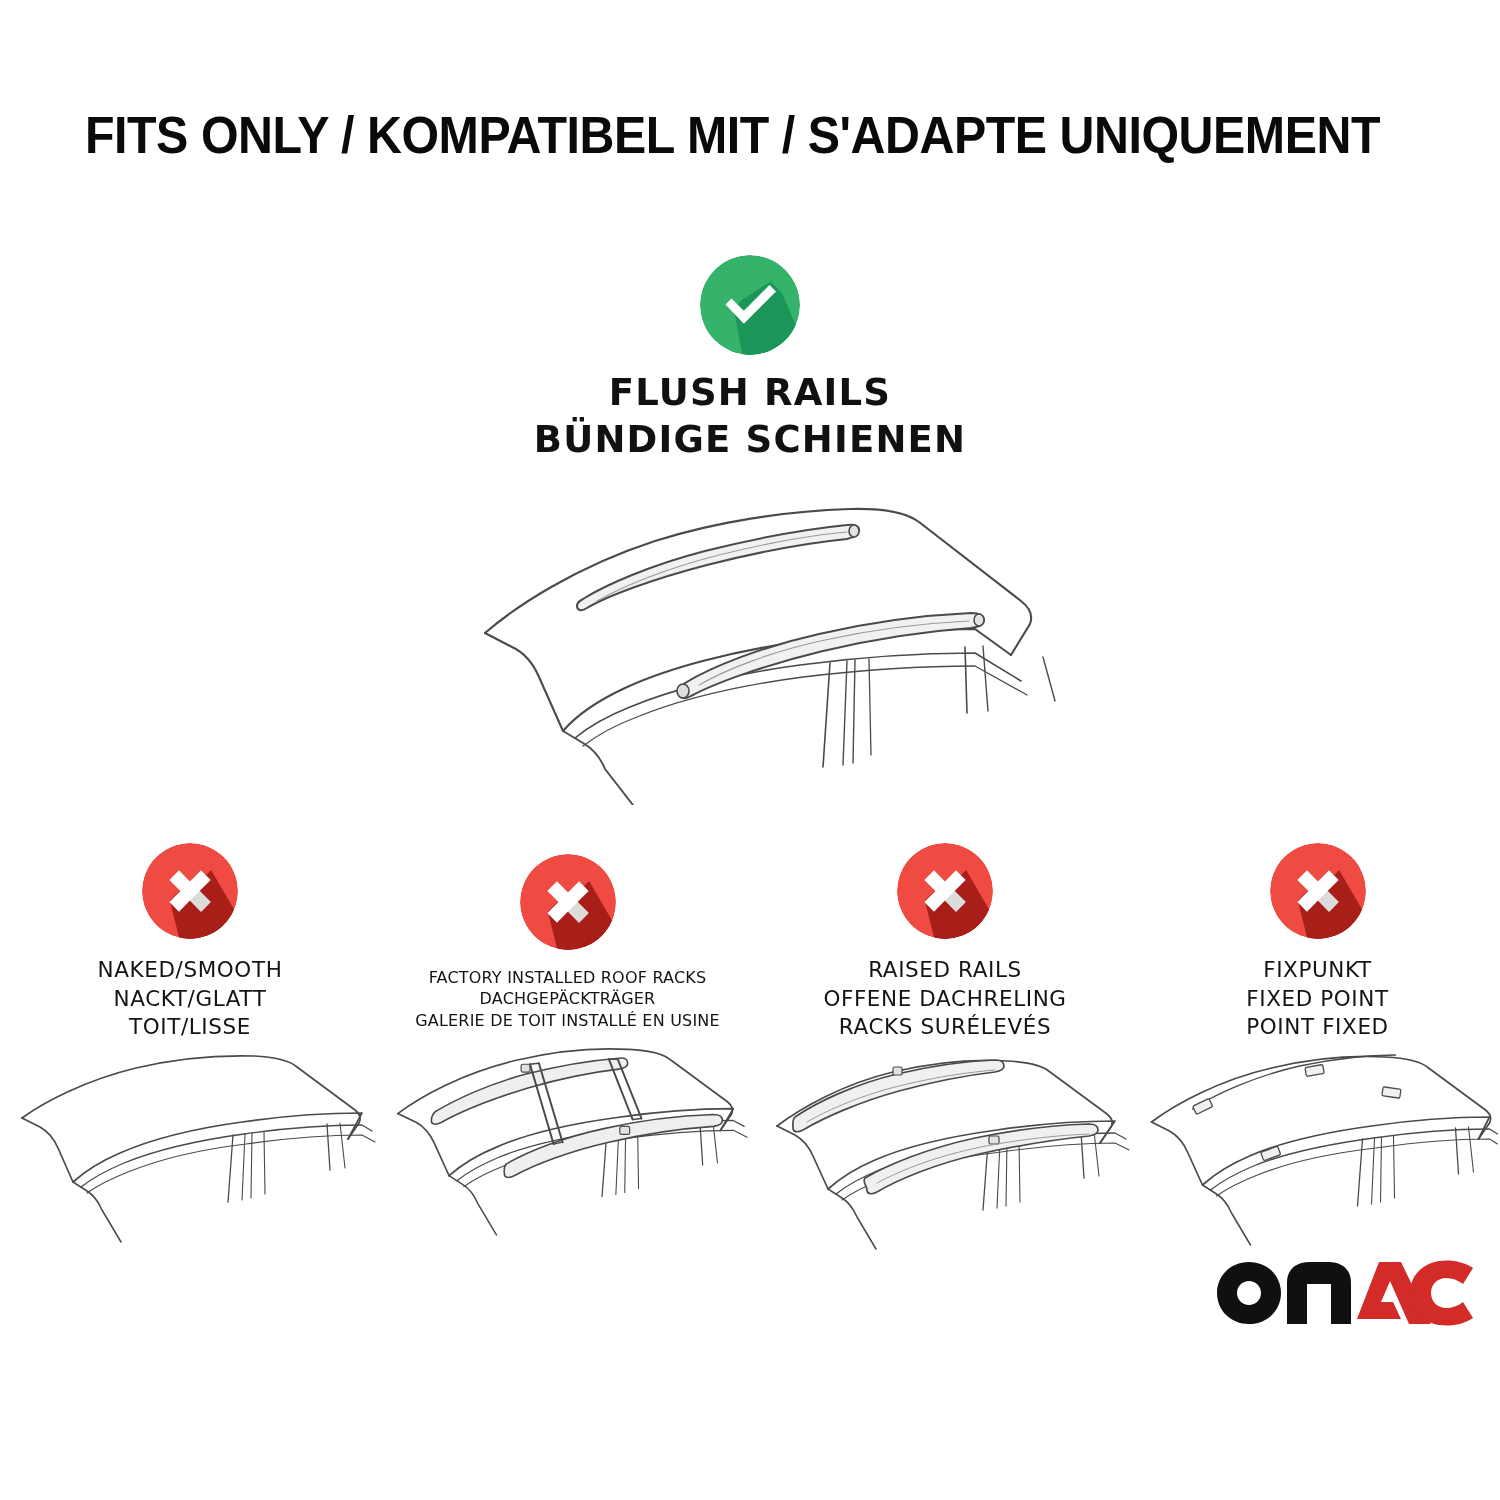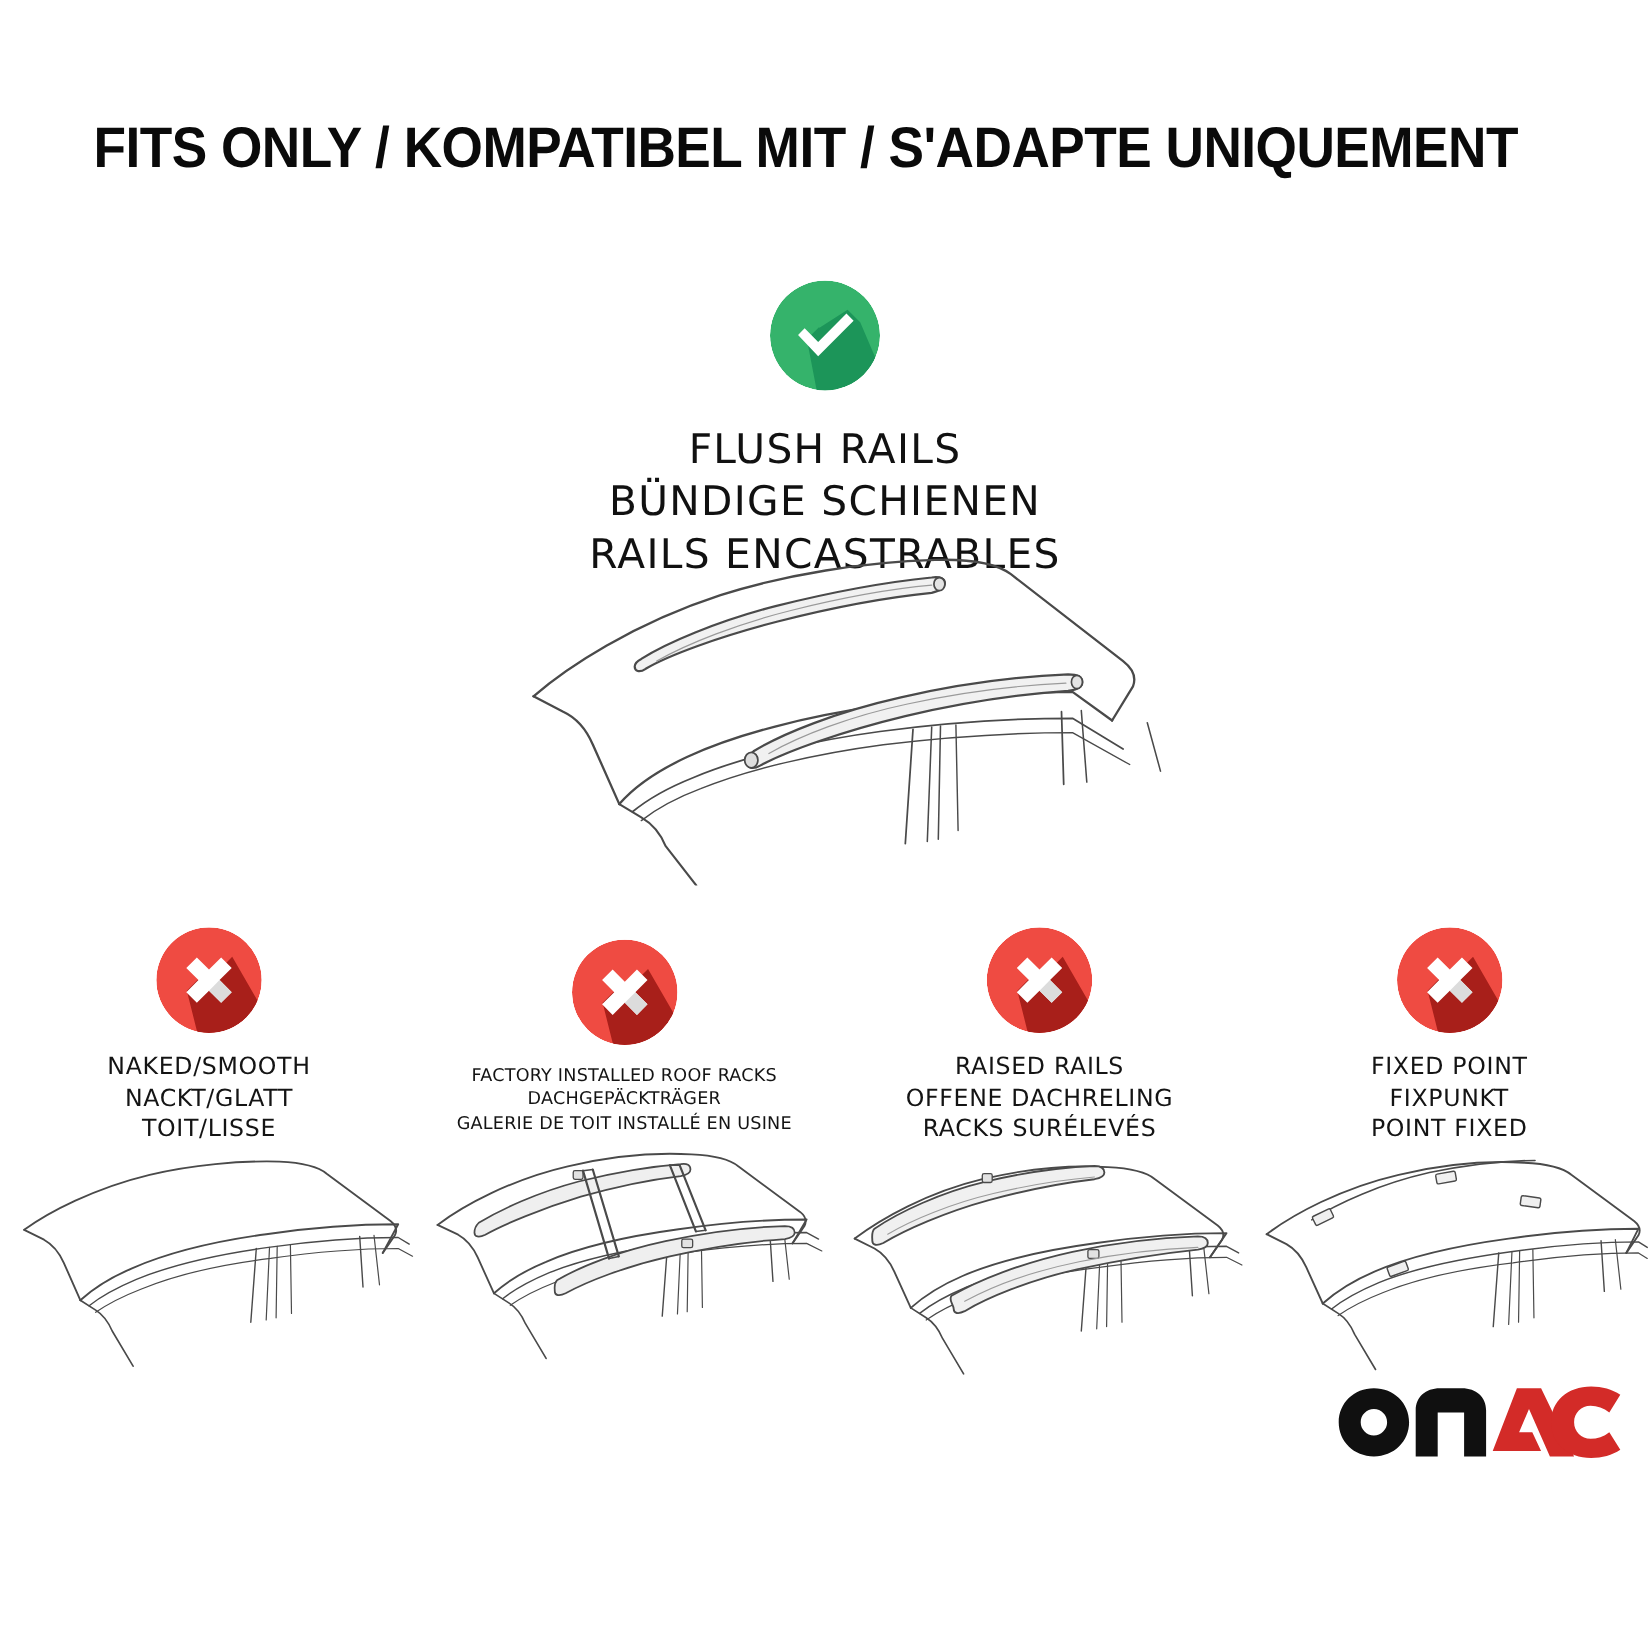--- a/index.html
+++ b/index.html
@@ -36,23 +36,23 @@
   .icon-circle{
     position:relative;
     width:100px; height:100px;
     border-radius:50%;
     margin:0 auto;
     overflow:hidden;
   }
   .icon-circle svg{ position:absolute; inset:0; width:100%; height:100%; display:block; }
 
   .ok-heading{
-    margin-top:30px;
+    margin-top:14px;
     font-family:"DejaVu Sans", sans-serif;
-    font-weight:400;
+    font-weight:700;
     font-size:37px;
     line-height:1.28;
     letter-spacing:1.2px;
     color:#111;
   }
   .ok-heading div{ white-space:nowrap; }
 
   
   .flush-illo{
     position:absolute;
@@ -128,21 +128,20 @@
           <path d="M70.5 26.5 L82 38 L112 108 L44 108 L33.5 53.5 L44.5 42.5 L45 43 Z" fill="#1C9559"></path>
 
           <path d="M25.5 49.5 L31.5 43.5 L43.8 55.8 L69.5 30 L76 36.5 L43.8 68.8 Z" fill="#ffffff"></path>
         </g>
       </svg>
     </div>
 
     <div class="ok-heading">
       <div>FLUSH RAILS</div>
       <div>BÜNDIGE SCHIENEN</div>
-      <div>RAILS ENCASTRABLES</div>
     </div>
   </div>
 
   <div class="flush-illo">
     <svg viewBox="0 0 620 310" aria-hidden="true">
       <g fill="none" stroke="#4a4a4a" stroke-width="2.1" stroke-linecap="round" stroke-linejoin="round">
 
         <path d="M30 138 C60 112 120 72 200 46 C260 27 330 16 395 14
                  C430 13 452 18 464 27 L566 106
                  C575 113 578 121 575 129
@@ -351,22 +350,22 @@
             <g clip-path="url(#xc4)">
               <circle cx="50" cy="50" r="50" fill="#EF4B42"></circle>
               <path d="M61 39 L72 28 L116 104 L40 104 L29 60 L39 50 Z" fill="#A81F1A"></path>
               <path d="M28.5 38.5 L38.5 28.5 L50 40 L61.5 28.5 L71.5 38.5 L60 50 L71.5 61.5 L61.5 71.5 L50 60 L38.5 71.5 L28.5 61.5 L40 50 Z" fill="#ffffff"></path>
               <path d="M50 60 L61.5 71.5 L71.5 61.5 L60 50 Z" fill="#dcdcdc"></path>
             </g>
           </svg>
         </div>
       </div>
       <div class="col-label">
+        <div>FIXPUNKT</div>
         <div>FIXED POINT</div>
-        <div>FIXPUNKT</div>
         <div>POINT FIXED</div>
       </div>
       <div class="col-illo">
         <svg viewBox="0 0 360 230" aria-hidden="true">
           <g fill="none" stroke="#4a4a4a" stroke-width="1.7" stroke-linecap="round" stroke-linejoin="round">
             <path d="M14 70 C38 52 82 28 134 16 C172 7 214 3 248 5 C270 6 284 10 291 16 L348 58 C353 62 354 67 352 71 L341 87"></path>
             <path d="M14 70 L32 79 C41 84 46 91 50 100 L65 133"></path>
             <path d="M65 133 C75 124 91 113 112 104 C144 90 190 80 234 74 C275 68 321 65 352 65 L341 87"></path>
             <path d="M65 133 L79 142 C87 147 91 154 94 161 L113 193" stroke-width="1.5"></path>
             <path d="M73 138 C83 130 97 122 116 114 C148 101 192 92 236 86 C278 80 321 77 352 77 L360 82" stroke-width="1.3"></path>

